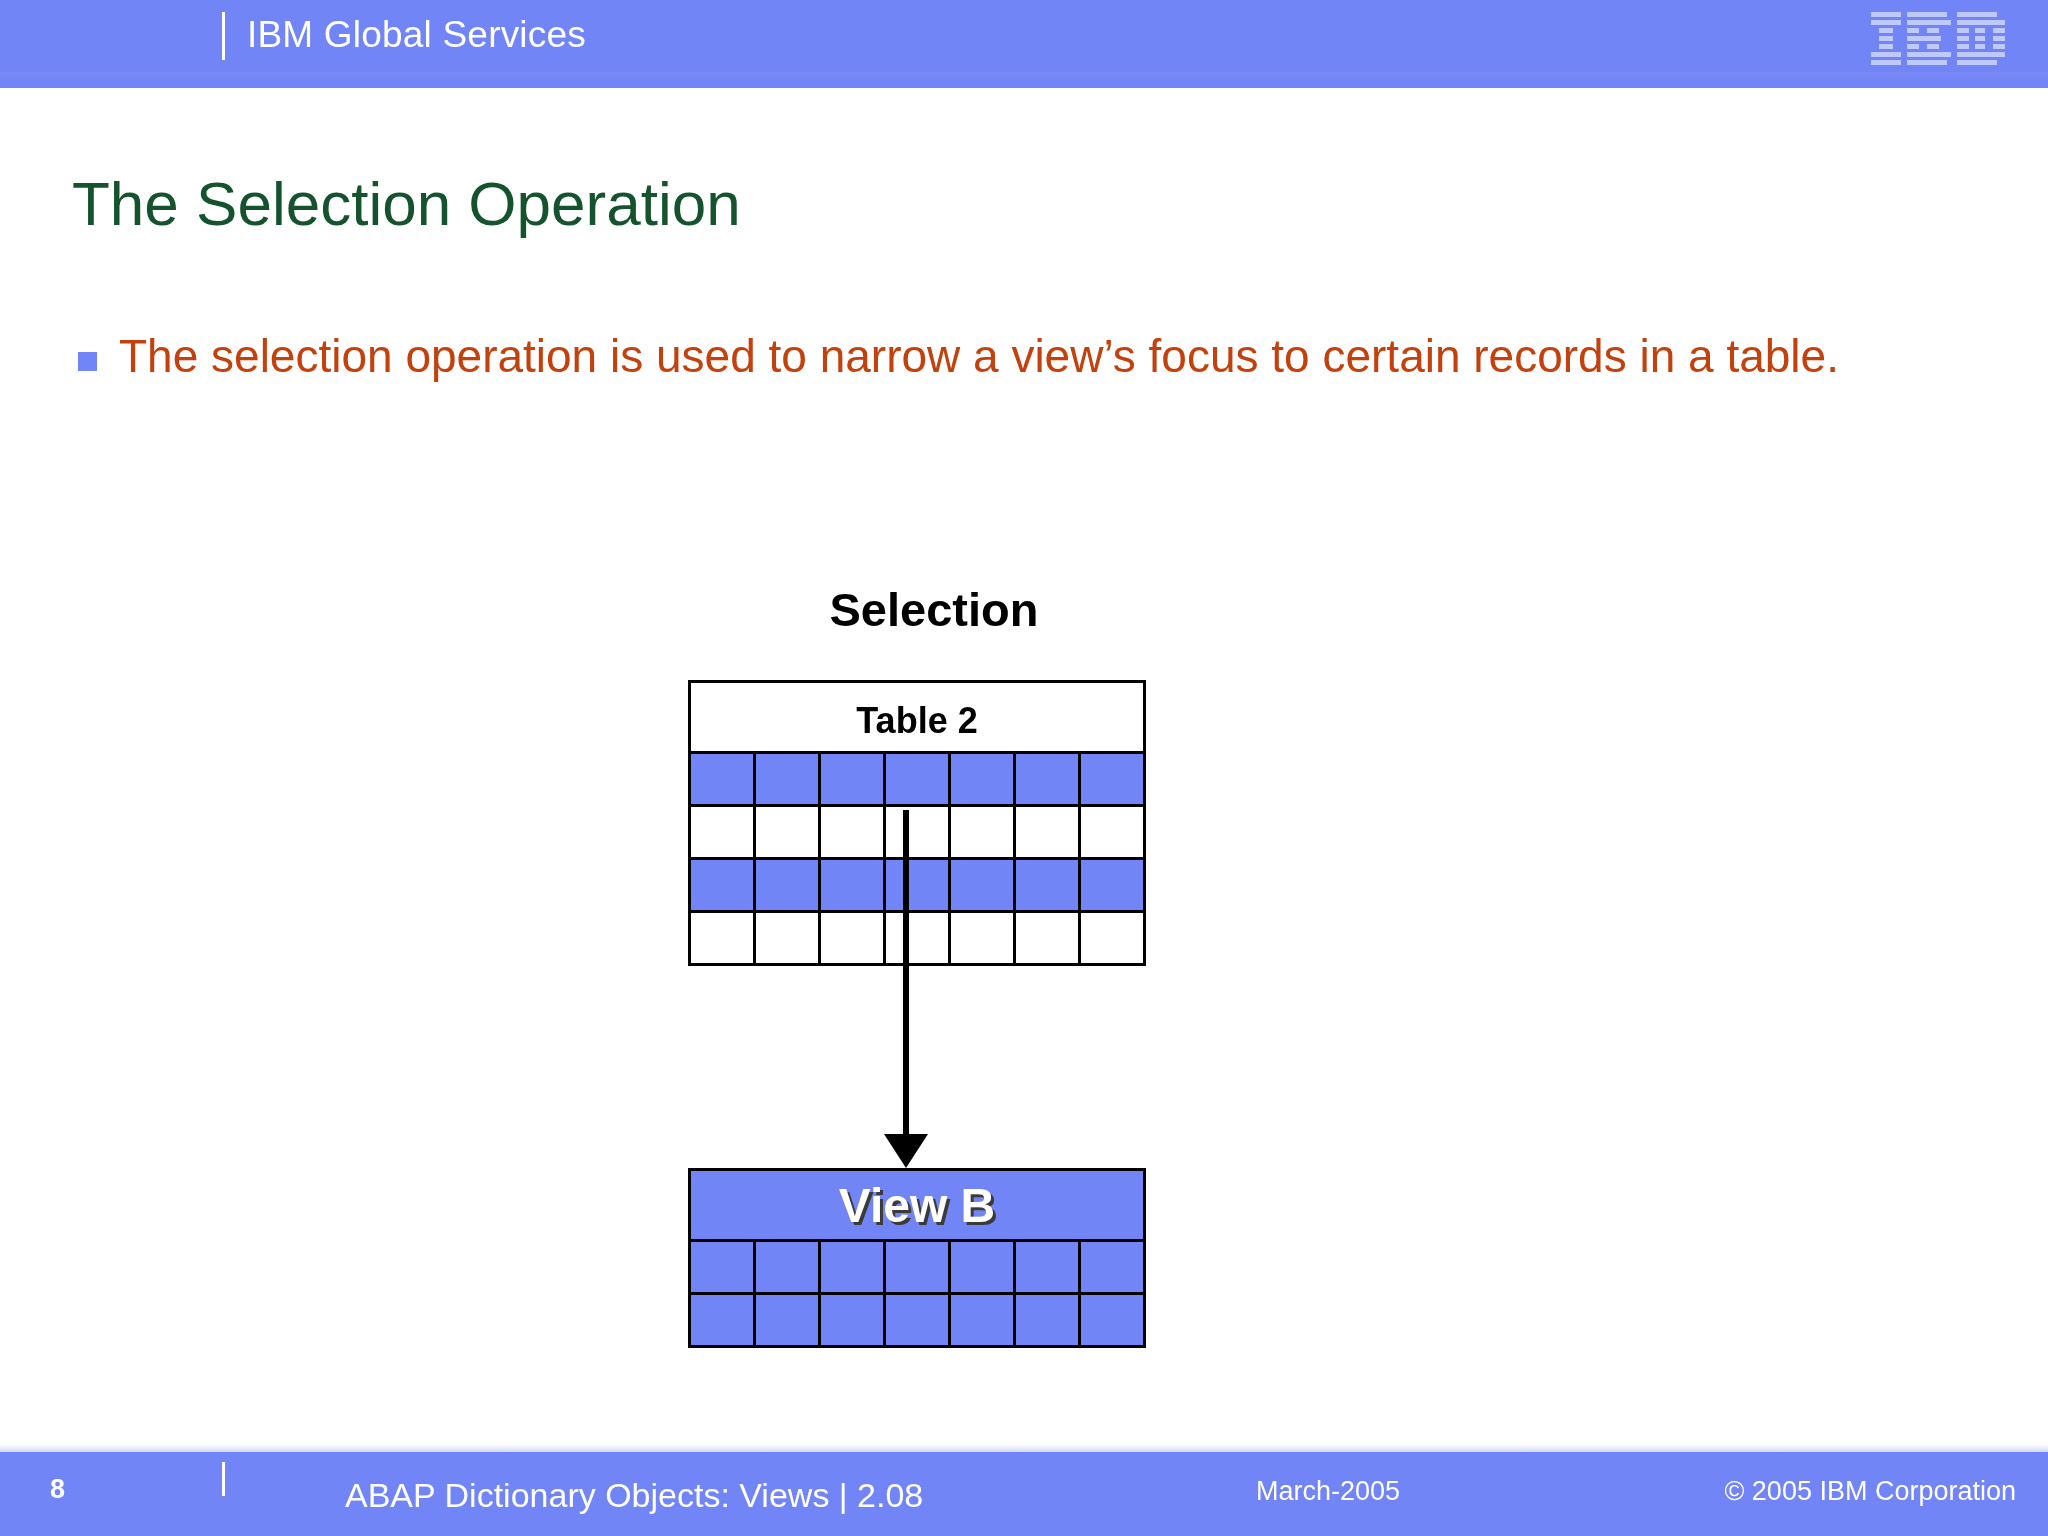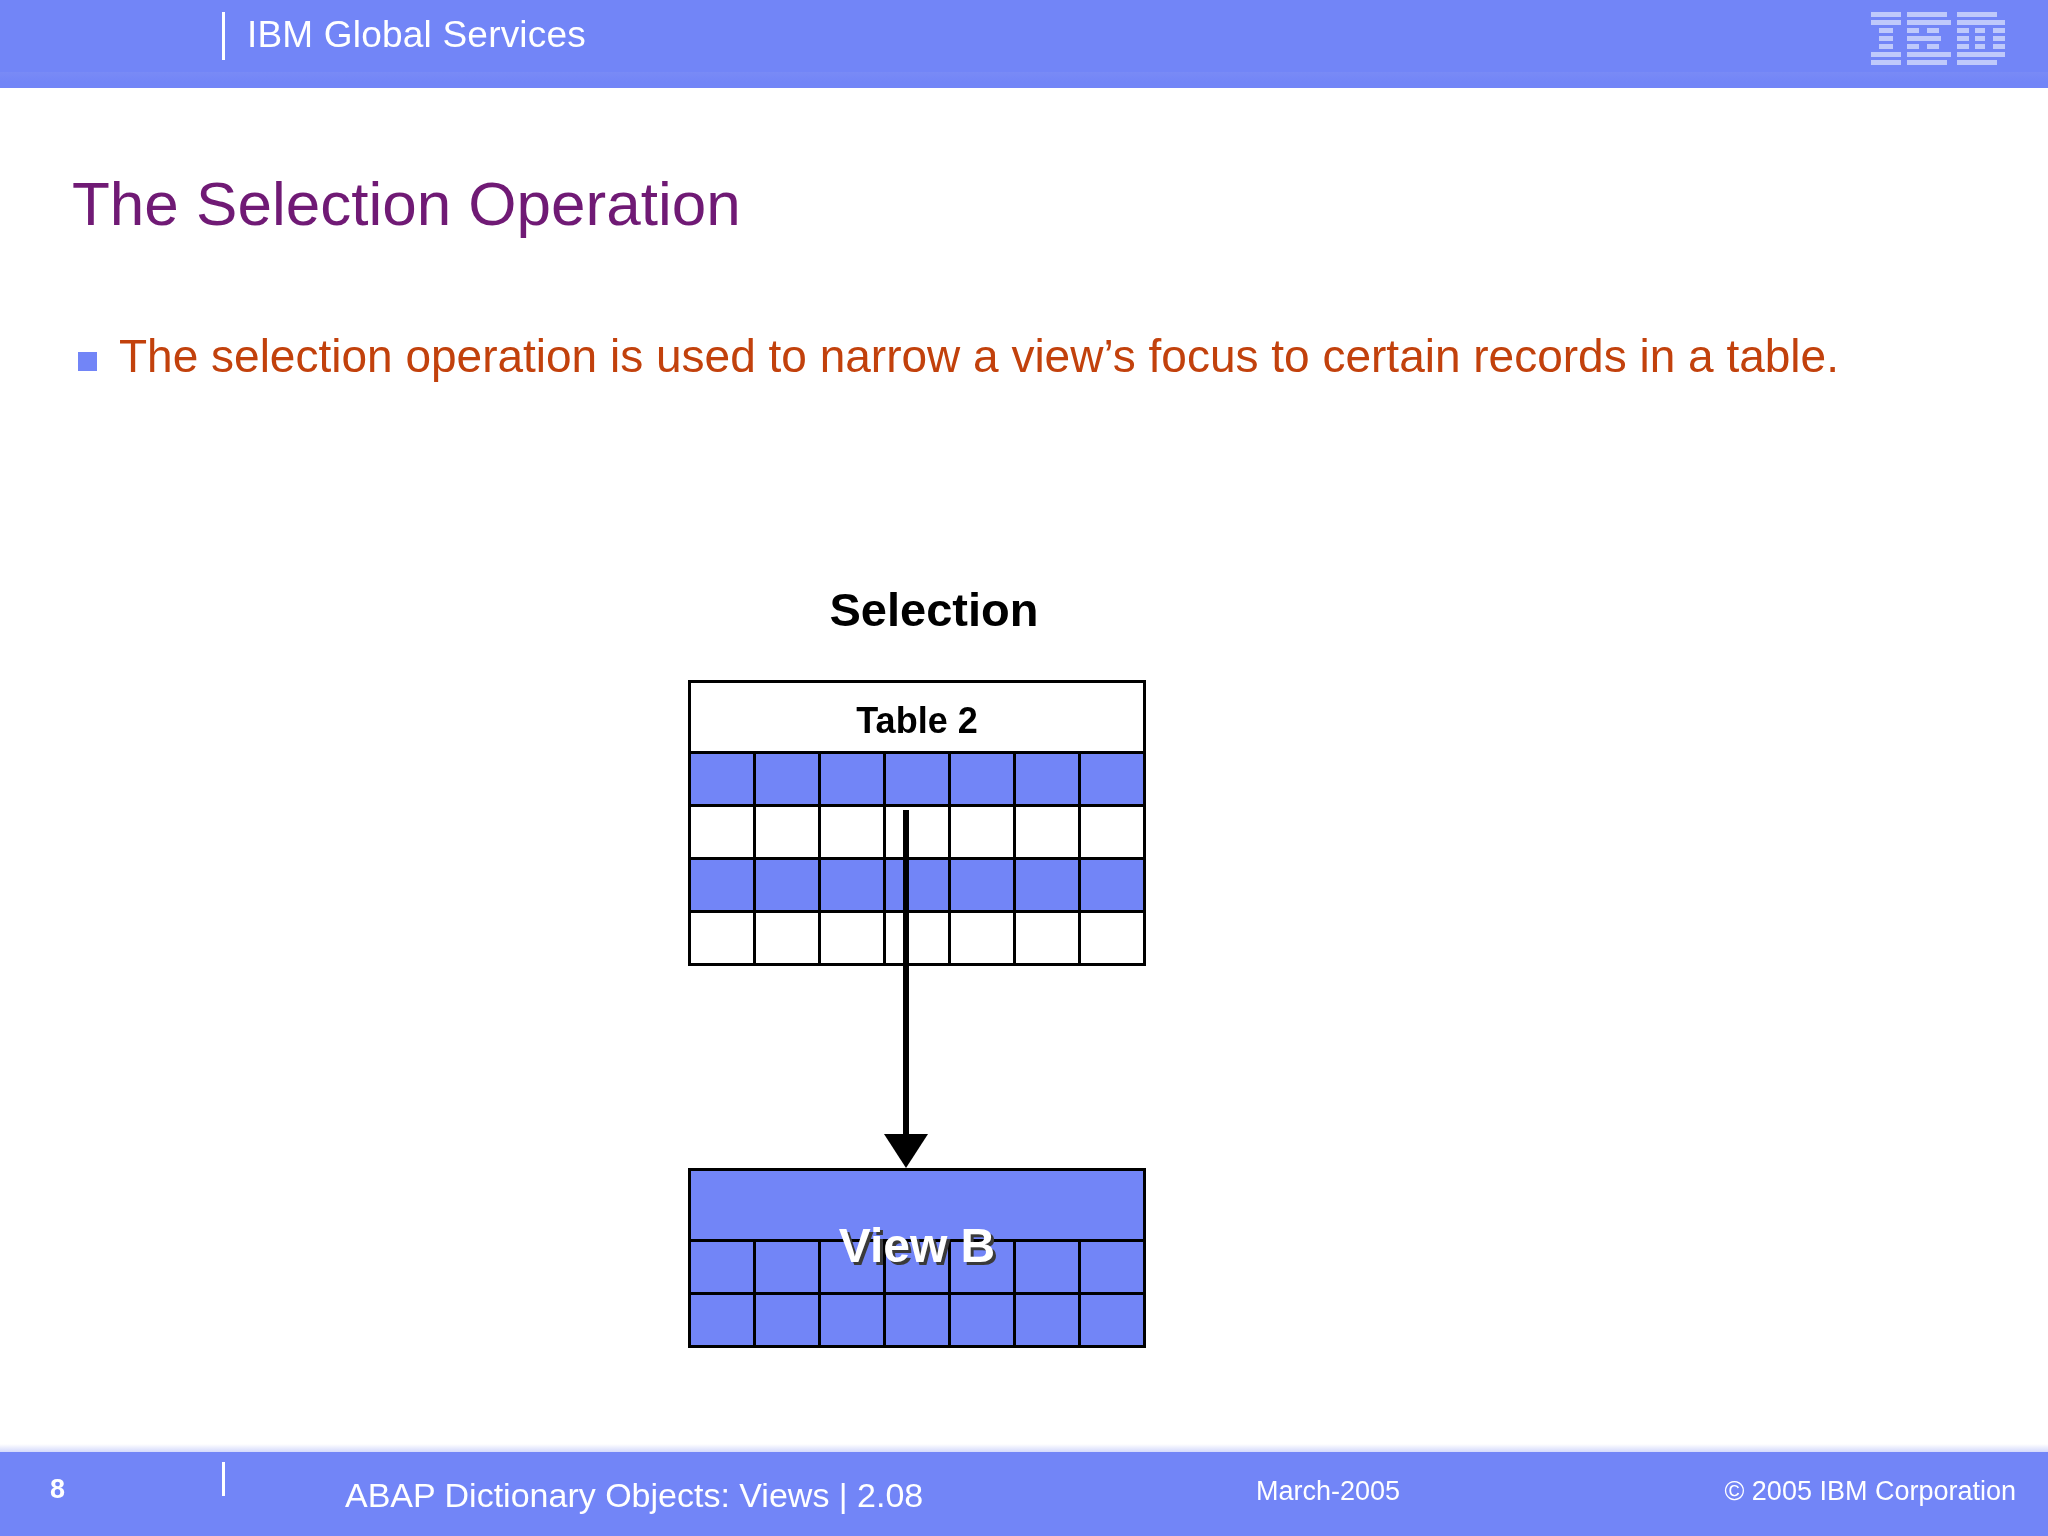--- a/index.html
+++ b/index.html
@@ -49,21 +49,21 @@
     position: absolute;
     right: 22px; top: 10px;
     width: 155px; height: 56px;
   }
 
   
   .slide-title {
     position: absolute;
     left: 72px; top: 168px;
     font-size: 62px;
-    color: #701a75;
+    color: #14532d;
     white-space: nowrap;
   }
 
   
   .bullet-row {
     position: absolute;
     left: 78px; top: 330px;
     width: 1900px;
     display: flex;
     align-items: flex-start;
@@ -189,21 +189,20 @@
     position: absolute;
     left: 0; top: 11px;
     width: 100%;
     text-align: center;
     font-size: 48px;
     font-weight: bold;
     color: #ffffff;
     text-shadow: 3px 3px 0 #3a3a3a;
     line-height: 1;
     white-space: nowrap;
-    margin-top: 40px;
   }
 
   
   .footer-band {
     position: absolute;
     left: 0; bottom: 0;
     width: 2048px;
     height: 84px;
     background: #7285F7;
   }

